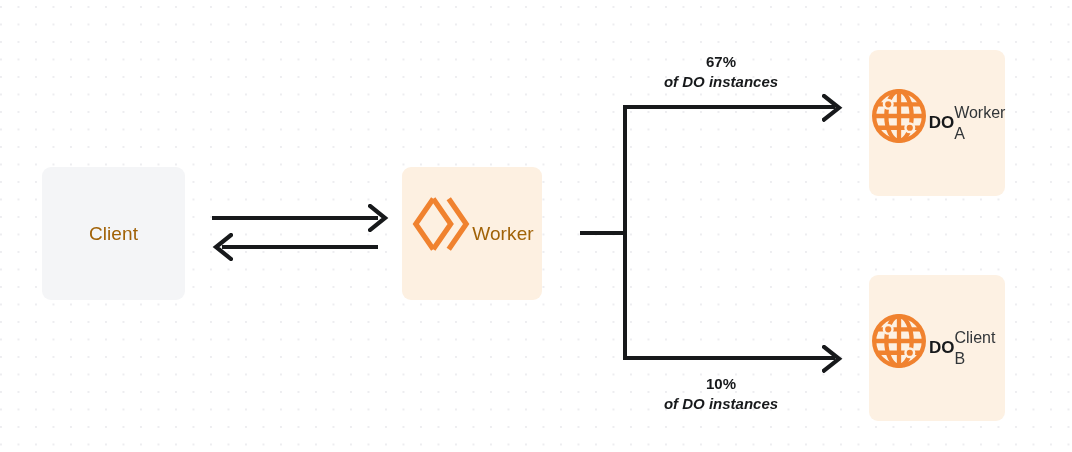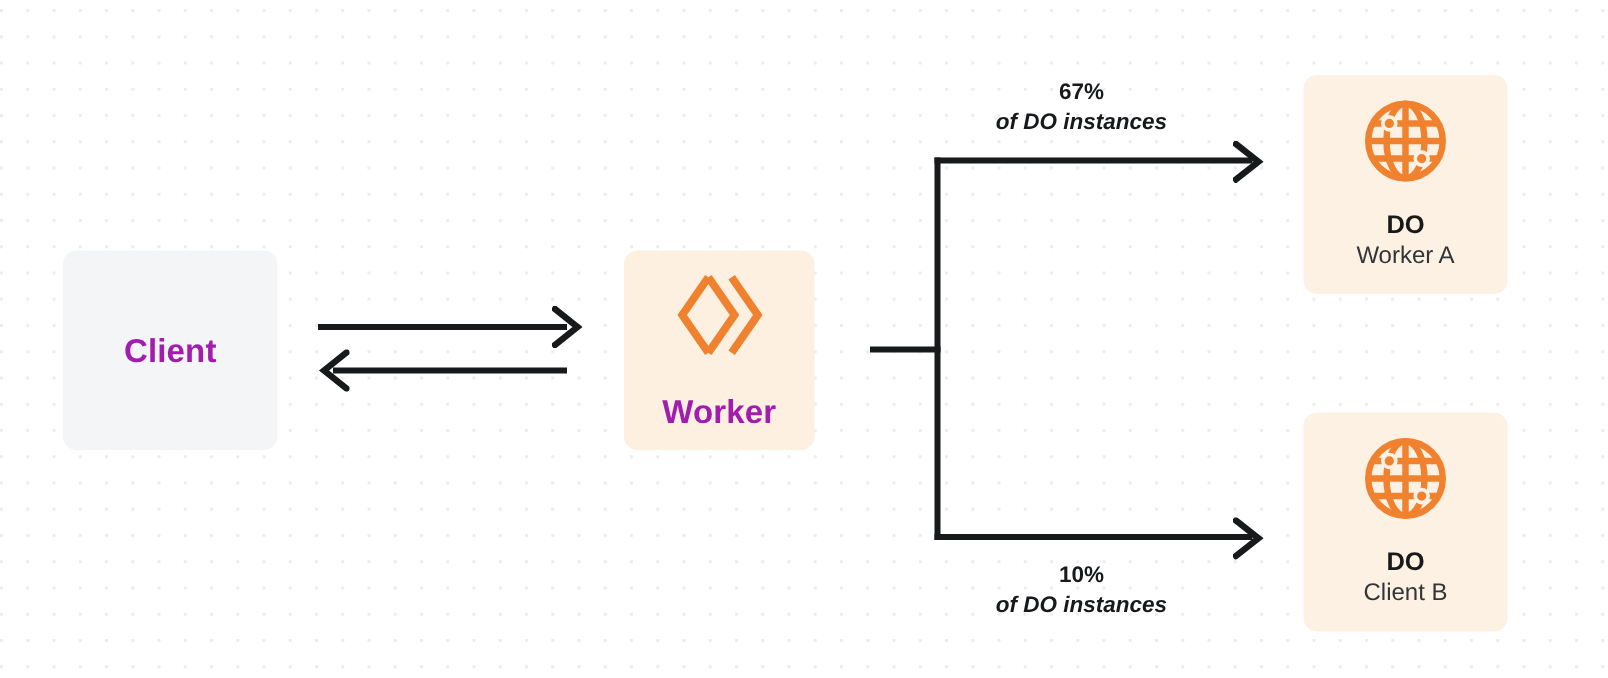--- a/index.html
+++ b/index.html
@@ -24,59 +24,59 @@
     background-size: 17.5px 17.5px;
     background-position: 0px 6px;
   }
 
   
   .node {
     position: absolute;
     box-sizing: border-box;
     border-radius: 9px;
     display: flex;
-    flex-direction: column;
+    flex-direction: row;
     align-items: center;
     justify-content: center;
   }
 
   .node-client {
     left: 42px;
     top: 167px;
     width: 143px;
     height: 133px;
     background: #f4f5f7;
   }
   .node-worker {
-    left: 416px;
+    left: 402px;
     top: 167px;
-    width: 127px;
+    width: 140px;
     height: 133px;
     background: #fdf0e1;
     justify-content: center;
   }
   .node-do-a {
     left: 869px;
     top: 50px;
     width: 136px;
     height: 146px;
     background: #fdf1e3;
   }
   .node-do-b {
     left: 869px;
     top: 275px;
     width: 136px;
     height: 146px;
     background: #fdf1e3;
   }
 
   .node-title {
-    font-size: 22px;
-    font-weight: bold;
-    color: #a21caf;
+    font-size: 19px;
+    font-weight: normal;
+    color: #a16207;
     letter-spacing: 0.1px;
     line-height: 1.15;
   }
   .node-title-sm {
     font-size: 17px;
     font-weight: bold;
     color: #17191b;
     line-height: 1.15;
   }
   .node-sub {

